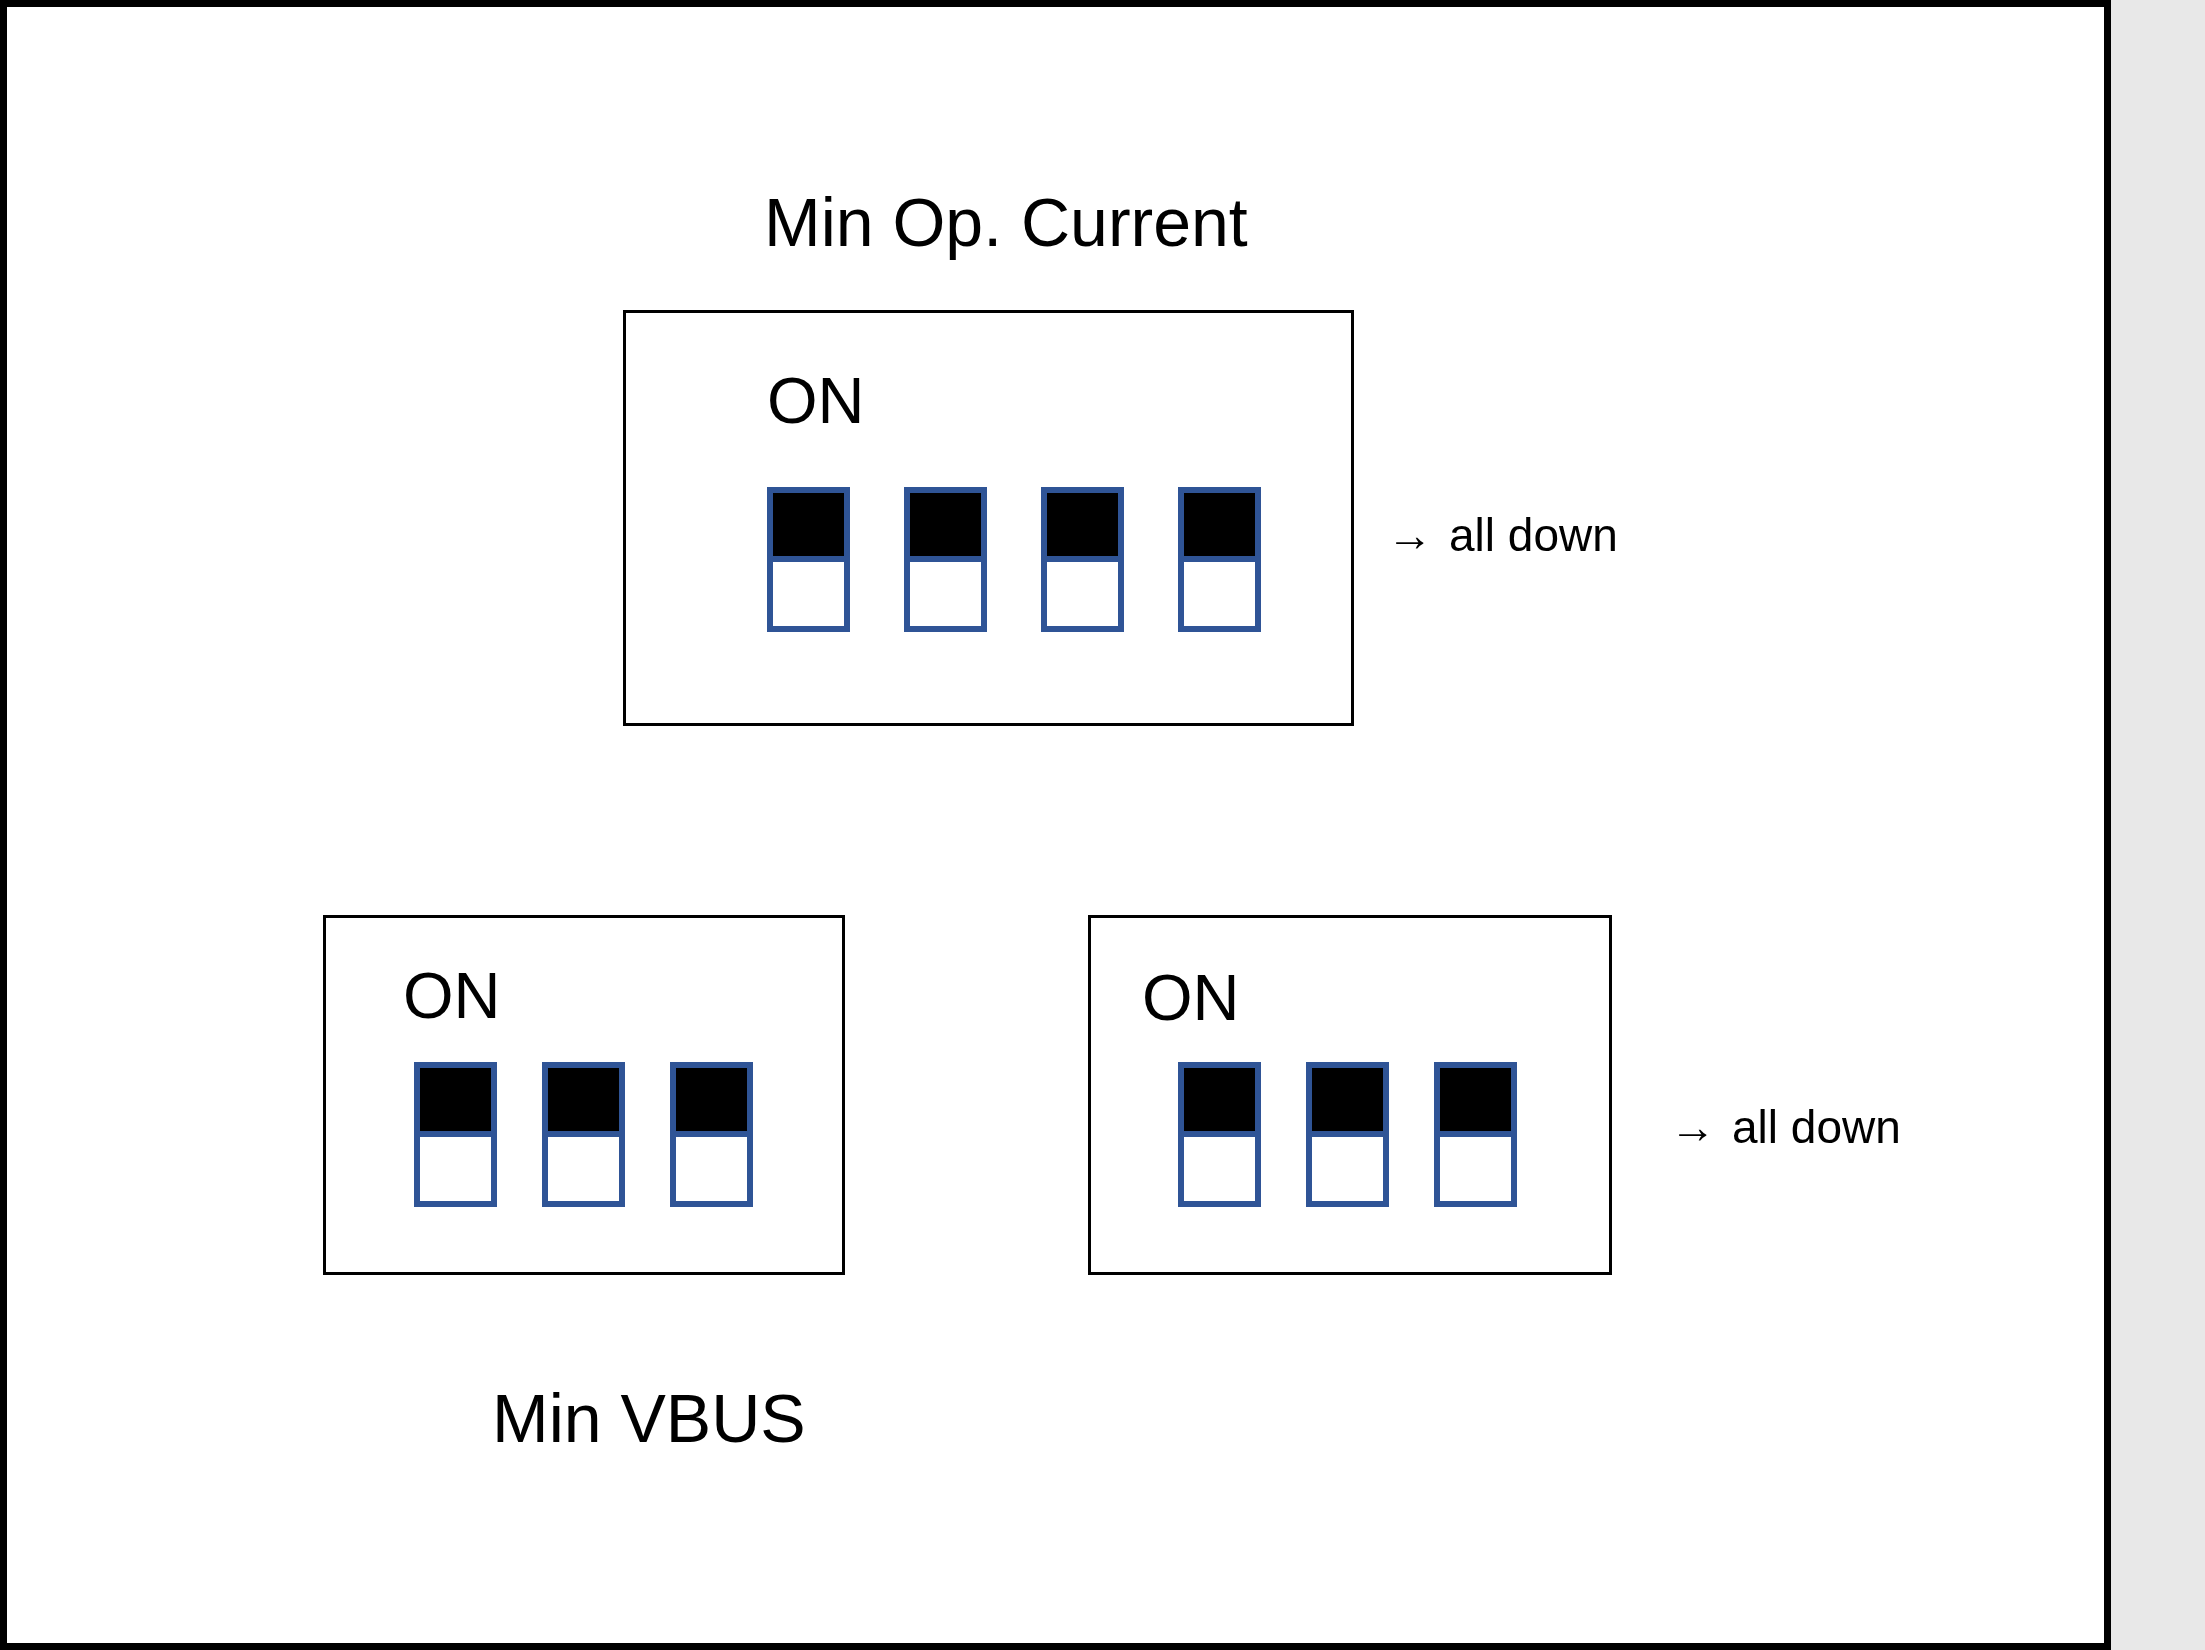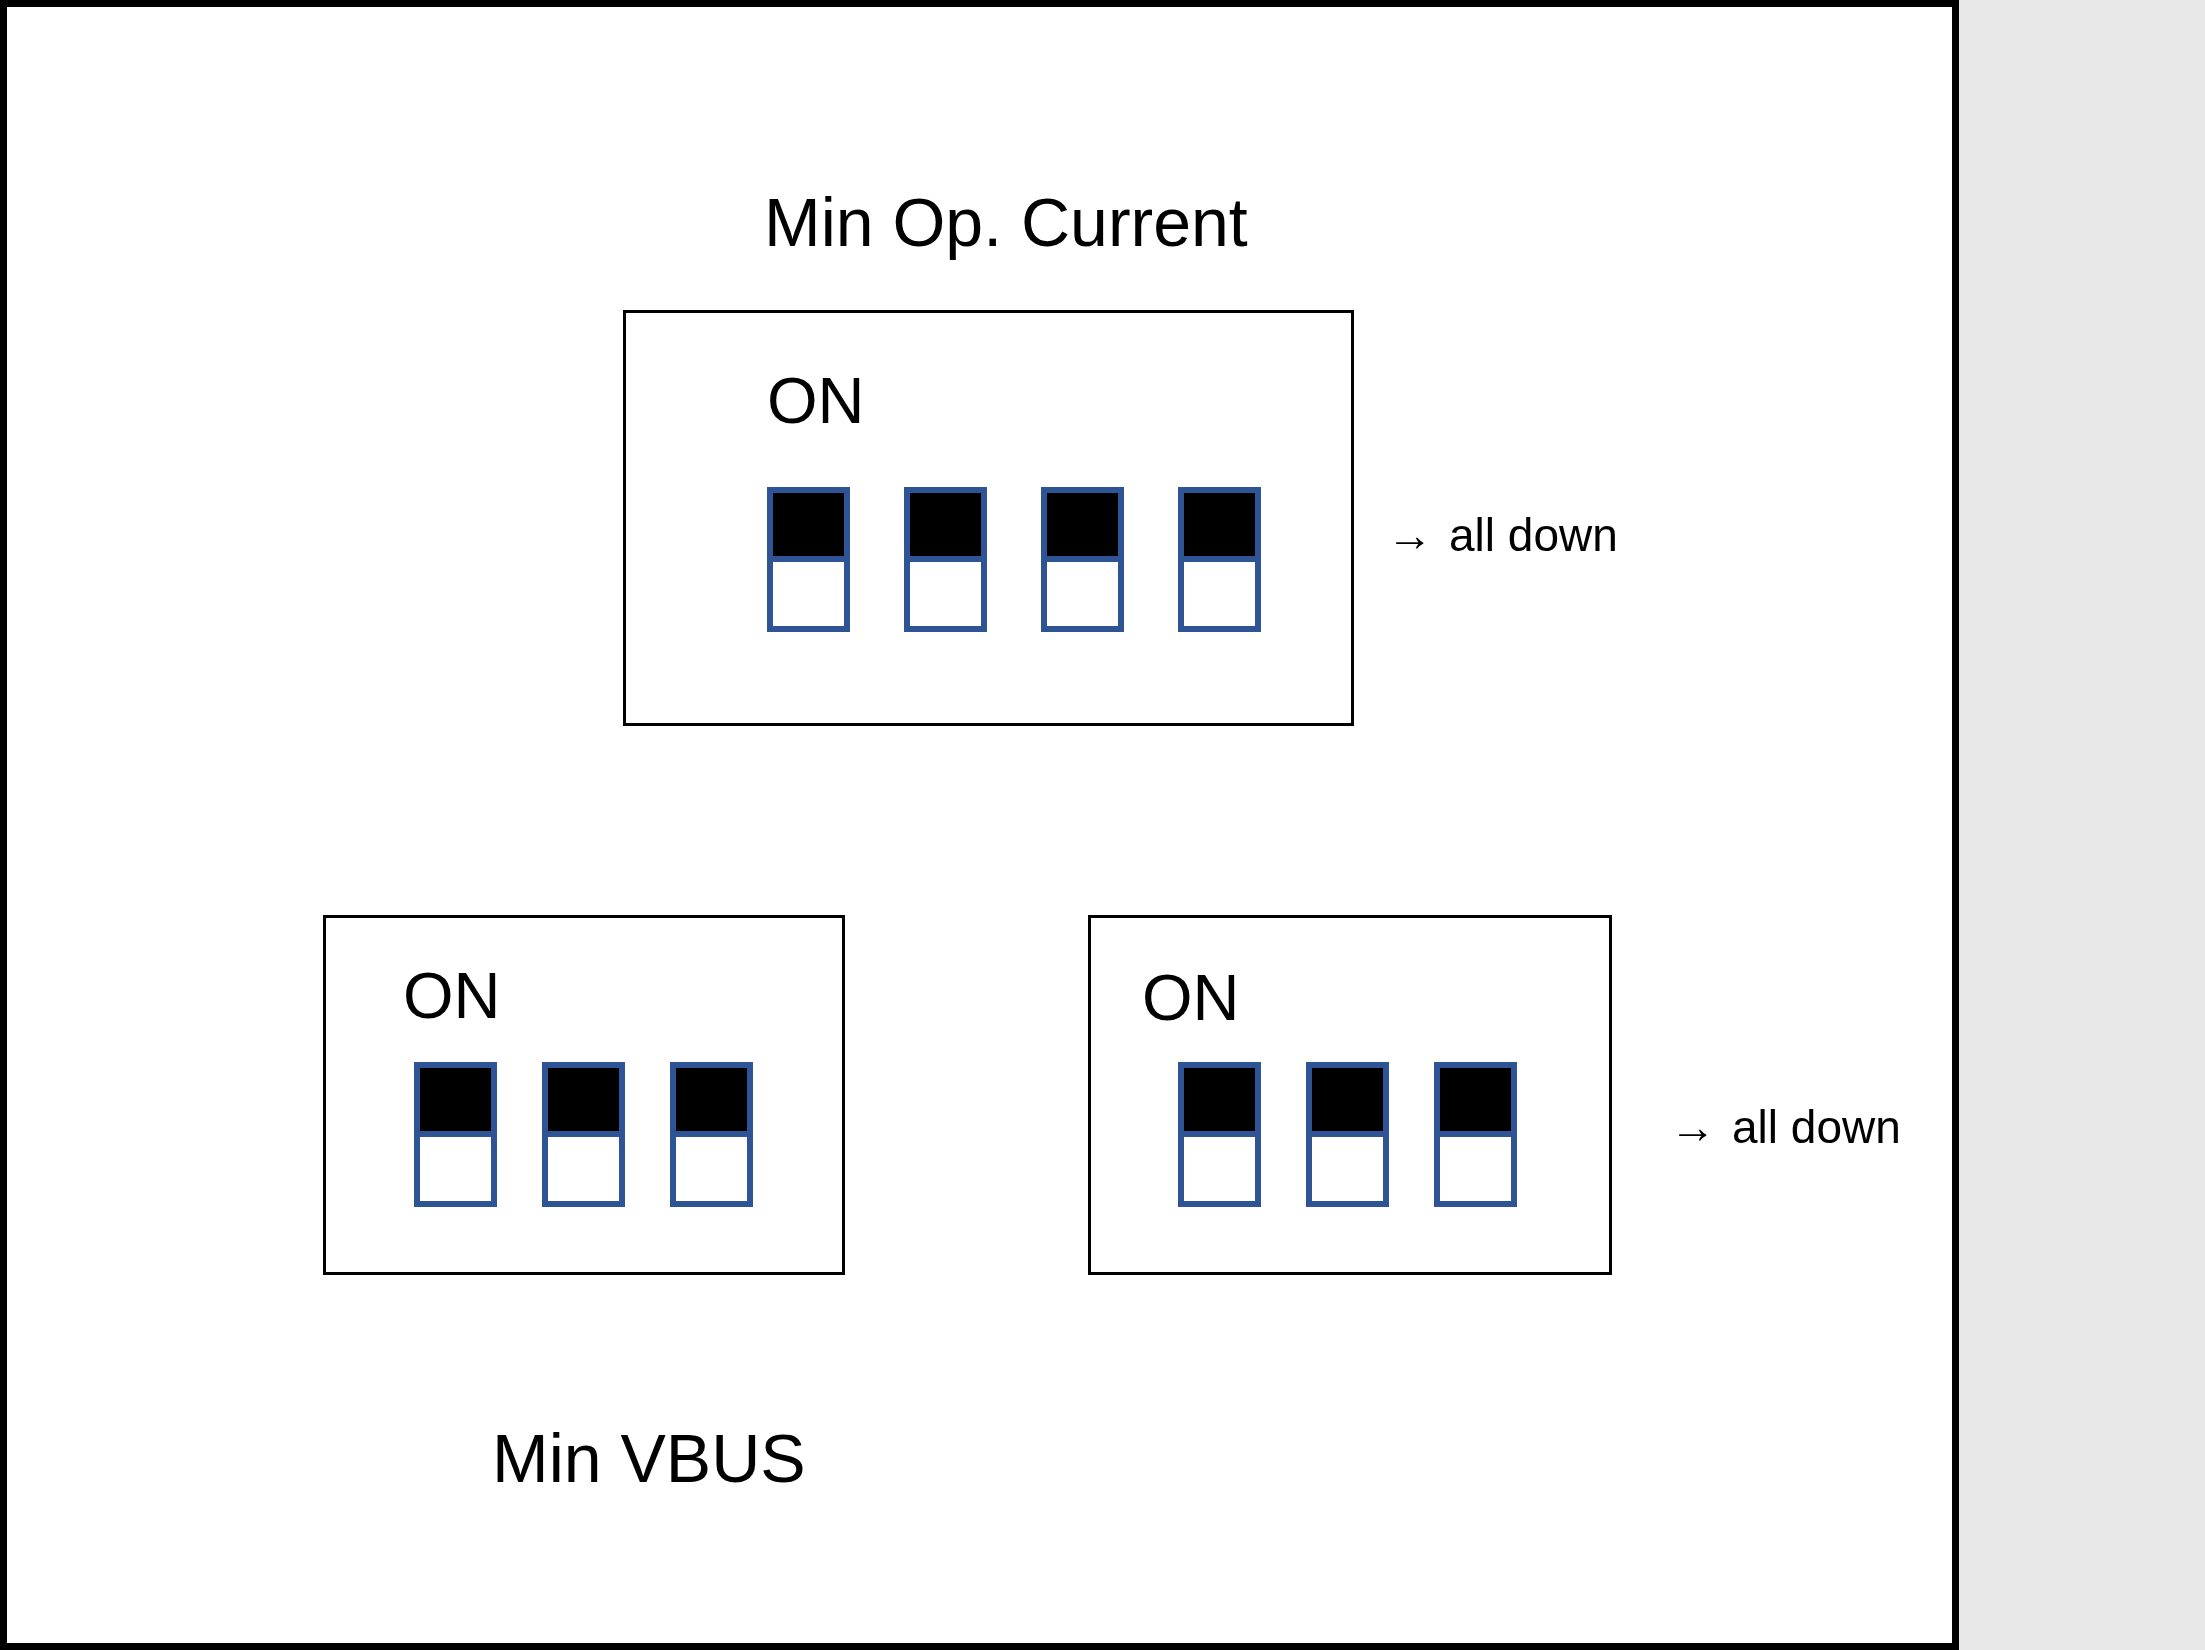--- a/index.html
+++ b/index.html
@@ -2,37 +2,37 @@
 <html style="--bg: #ffffff; --panel-border: #000000; --text: #000000; --switch-border: #2F5496; --switch-on: #000000; --switch-off: #ffffff;font-size:14px"><head>
 <meta charset="utf-8">
 <style>
   html, body {
     margin: 0;
     padding: 0;
     background: #e8e8e8;
   }
   .page {
     position: relative;
-    width: 1959px;
+    width: 2111px;
     height: 1650px;
     box-sizing: border-box;
     background: var(--bg, #ffffff);
     border: 7px solid var(--panel-border, #000000);
     font-family: "Liberation Sans", sans-serif;
     color: var(--text, #000000);
     overflow: hidden;
   }
   .txt {
     position: absolute;
     line-height: 1;
     white-space: nowrap;
   }
   .title       { left: 757px;  top: 181px;  font-size: 68px; }
   .side-label  { left: 190px;  top: 466px;  font-size: 67px; }
-  .caption-min { left: 485px;  top: 1377px; font-size: 68px; margin-top: 40px; }
+  .caption-min { left: 485px;  top: 1377px; font-size: 68px; }
   .caption-max { left: 1200px; top: 1379px; font-size: 68px; }
 
   .panel {
     position: absolute;
     box-sizing: border-box;
     border: 3.5px solid var(--panel-border, #000000);
     background: var(--bg, #ffffff);
   }
   .panel-top          { left: 616px;  top: 303px;  width: 731px; height: 416px; }
   .panel-bottom-left  { left: 316px;  top: 908px; width: 522px; height: 360px; }

